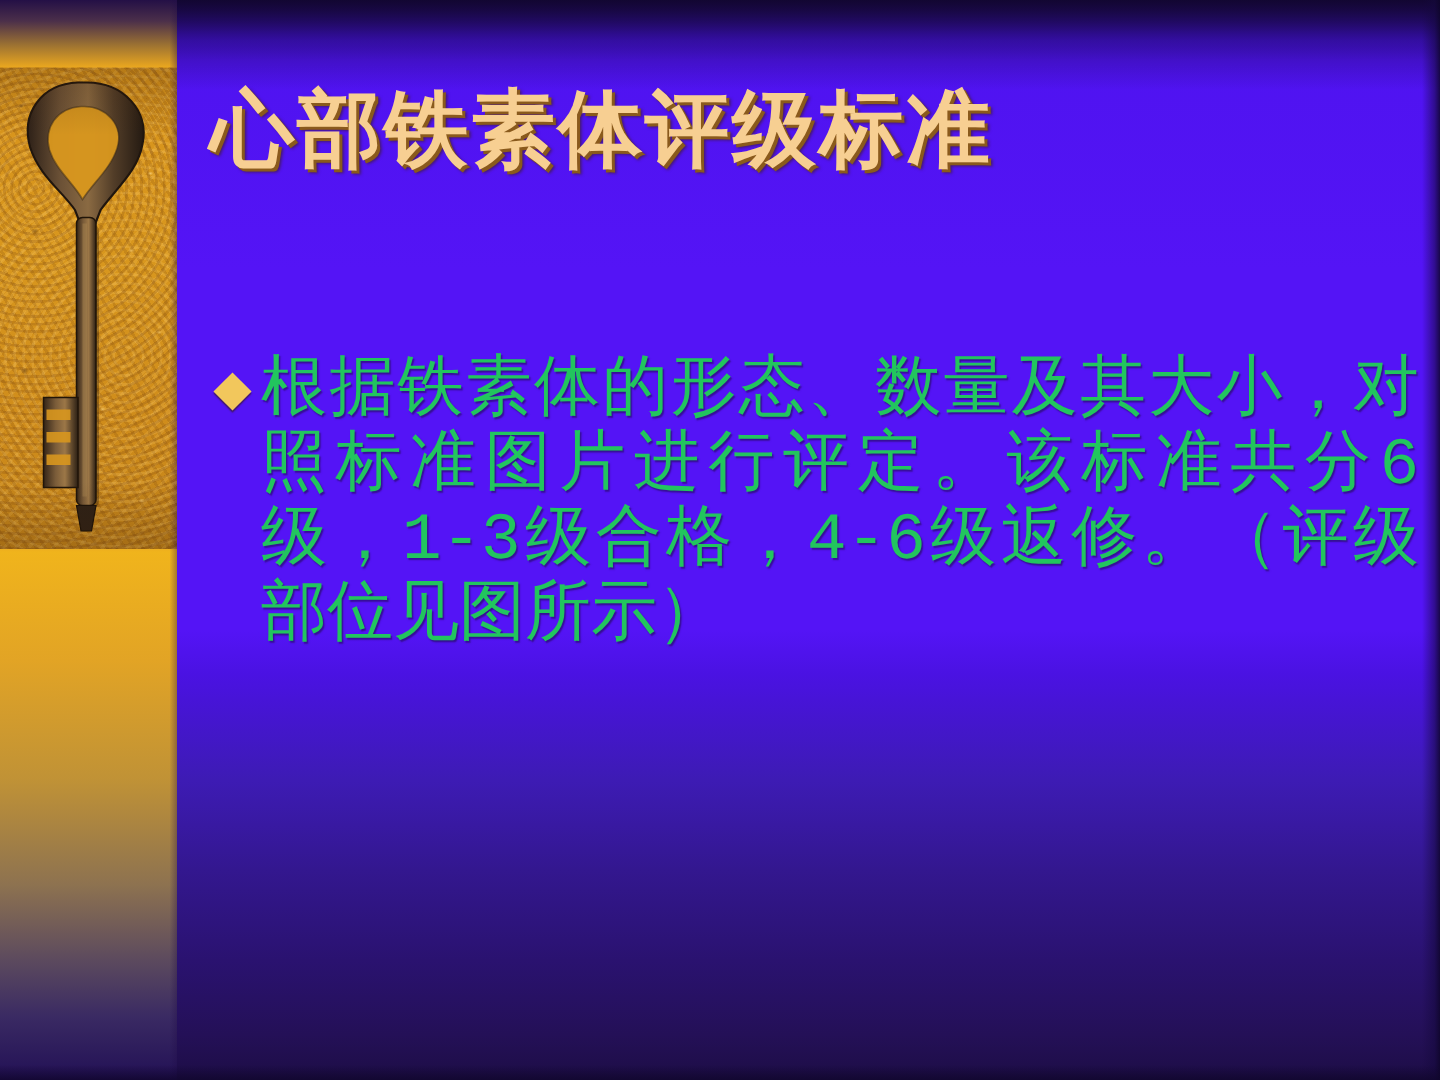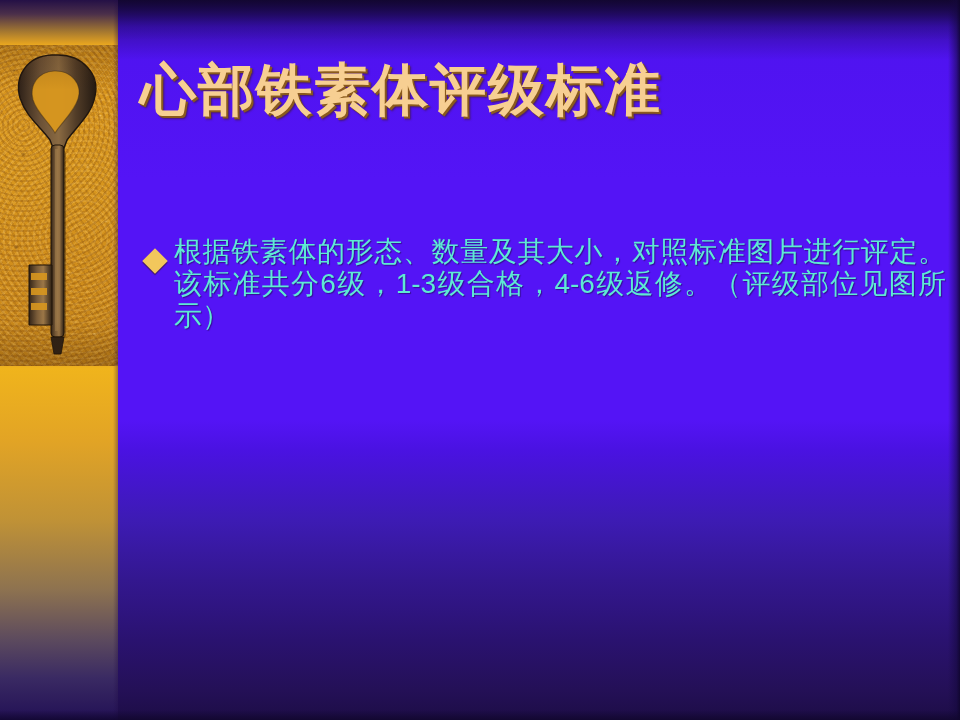--- a/index.html
+++ b/index.html
@@ -140,21 +140,21 @@
   .title {
     position: absolute;
     left: 140px;
     top: 58px;
     width: 790px;
     font-size: 56px;
     font-weight: bold;
     letter-spacing: 2px;
     line-height: 1.15;
     color: #f7cf92;
-    font-family: Liberation Sans, sans-serif;
+    font-family: Liberation Mono, monospace;
     text-shadow:
        2px 2px 0 #8a5a1c,
        3px 3px 2px rgba(60,30,6,0.55);
     white-space: nowrap;
   }
 
   
   .body-block {
     position: absolute;
     left: 146px;
@@ -168,24 +168,24 @@
     width: 18px;
     height: 18px;
     margin-top: 16px;
     margin-right: 10px;
     background: #f2c75c;
     transform: rotate(45deg);
     box-shadow: 1px 1px 1px rgba(50,25,4,0.6);
   }
   .body-text {
     flex: 1 1 auto;
-    font-size: 28px;
+    font-size: 44px;
     line-height: 1.14;
-    color: #5eead4;
-    font-family: Liberation Sans, sans-serif;
+    color: #22c55e;
+    font-family: Liberation Mono, monospace;
     text-shadow: 1px 1px 1px rgba(30,10,70,0.55);
     text-align: justify;
     text-justify: inter-ideograph;
     word-break: break-all;
   }
 </style>
 </head>
 <body>
 
 <div id="slide">

